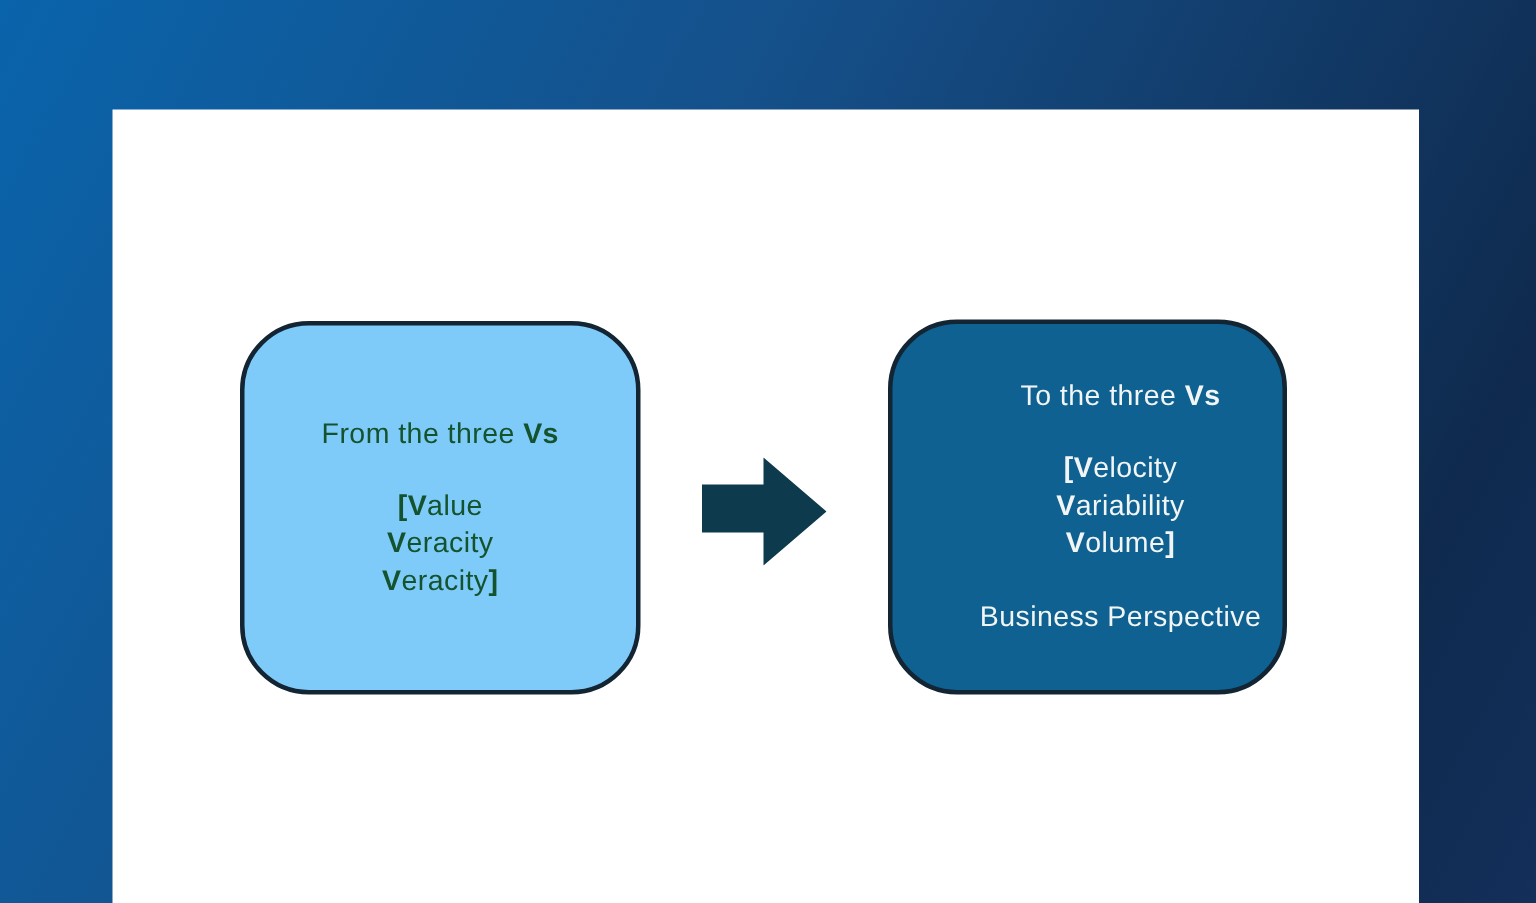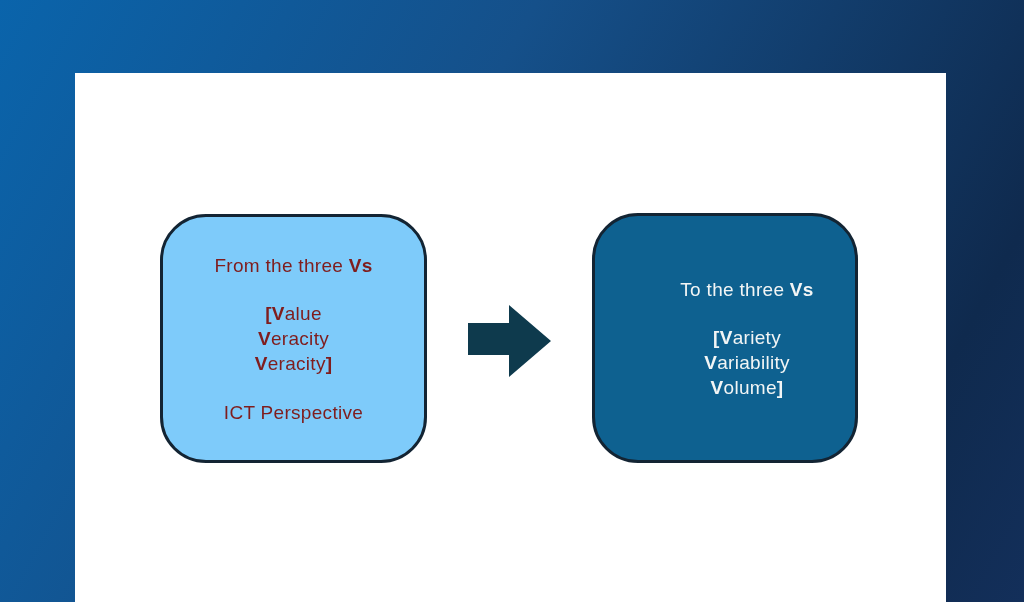--- a/index.html
+++ b/index.html
@@ -47,34 +47,34 @@
   }
   .arrow-wrap svg { display: block; width: 100%; height: 100%; }
 </style>
 </head>
 <body>
 
 <div class="stage">
 
   <div class="panel"></div>
 
-  <div class="vbox vbox-left" style="background-color: rgb(126, 203, 250); border-color: rgb(19, 36, 51); color: #7f1d1d;">
+  <div class="vbox vbox-left" style="background-color: rgb(126, 203, 250); border-color: rgb(19, 36, 51); color: #14532d;">
     <div class="box-title"><span>From the three </span><span class="b">Vs</span></div>
     <div class="box-line"><span class="b">[V</span><span>alue</span><span class="b"></span></div>
     <div class="box-line"><span class="b">V</span><span>eracity</span><span class="b"></span></div>
     <div class="box-line"><span class="b">V</span><span>eracity</span><span class="b">]</span></div>
-    <div class="box-footer">ICT Perspective</div>
   </div>
 
   <div class="arrow-wrap">
     <svg viewBox="0 0 83 72" xmlns="http://www.w3.org/2000/svg">
       <polygon points="0,18 41,18 41,0 83,36 41,72 41,50 0,50" style="fill: rgb(14, 58, 77);"></polygon>
     </svg>
   </div>
 
   <div class="vbox vbox-right" style="background-color: rgb(14, 97, 144); border-color: rgb(19, 36, 51); color: rgb(242, 245, 245);">
     <div class="box-title"><span>To the three </span><span class="b">Vs</span></div>
-    <div class="box-line"><span class="b">[V</span><span>ariety</span><span class="b"></span></div>
+    <div class="box-line"><span class="b">[V</span><span>elocity</span><span class="b"></span></div>
     <div class="box-line"><span class="b">V</span><span>ariability</span><span class="b"></span></div>
     <div class="box-line"><span class="b">V</span><span>olume</span><span class="b">]</span></div>
+    <div class="box-footer">Business Perspective</div>
   </div>
 
 </div>
 
 </body></html>

